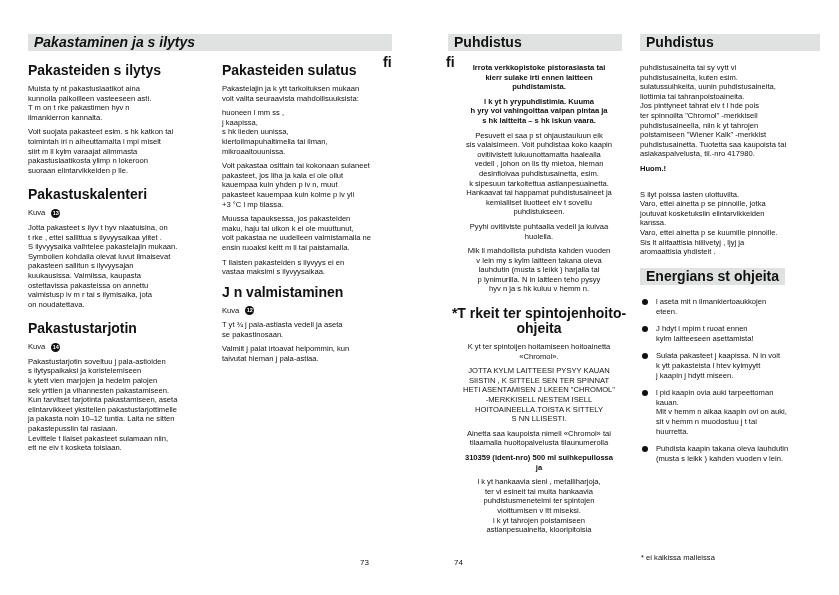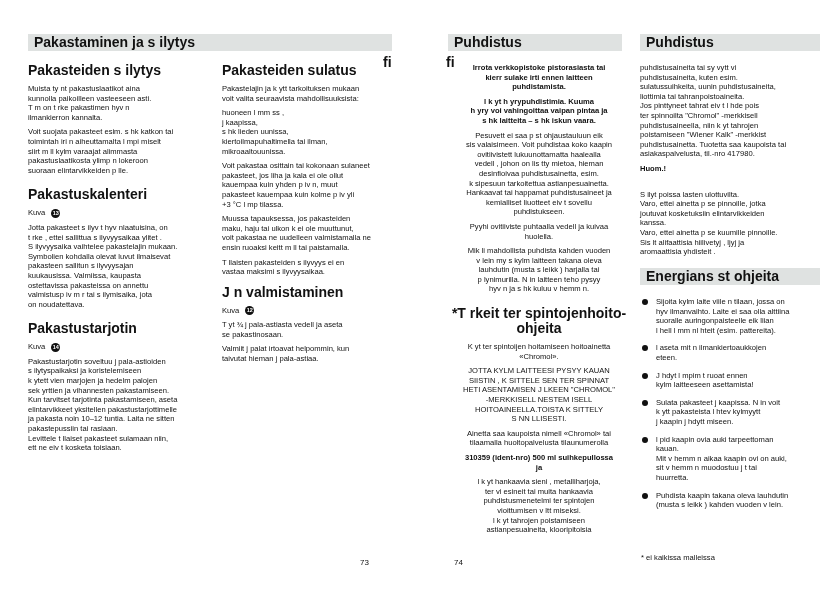--- a/index.html
+++ b/index.html
@@ -19,21 +19,21 @@
   ul.bullets { list-style:none; margin:0; padding:0; }
   ul.bullets li { position:relative; padding-left:14px; margin-bottom:8px; white-space:pre-line; }
   ul.bullets li .dot { position:absolute; left:0; top:2px; width:6px; height:6px; border-radius:50%; background:#111; }
   .footnote { position:absolute; font-size:7.6px; }
 </style>
 </head>
 <body>
 
 <div class="page" style="left:0;width:420px;">
   <div class="lang" style="left:383px;">fi</div>
-  <div class="band" style="left:28px;top:34px;width:364px;">Pakastaminen ja s  ilytys</div>
+  <div class="band" style="left:28px;top:34px;width:364px;font-style:italic;">Pakastaminen ja s  ilytys</div>
 
   <div class="col" style="left:28px;top:63px;width:182px;">
     <div class="h2 first">Pakasteiden s  ilytys</div>
     <p>Muista ty  nt     pakastuslaatikot aina
 kunnolla paikoilleen vasteeseen asti.
 T  m   on t  rke     pakastimen hyv   n
 ilmankierron kannalta.</p>
     <p>Voit suojata pakasteet esim. s  hk  katkon tai
 toimintah  iri  n aiheuttamalta l  mpi  miselt
 siirt  m  ll    kylm   varaajat alimmasta
@@ -172,27 +172,23 @@
     <p class="b" style="margin:5px 0 16px 0;">Huom.!</p>
     <p>S  ilyt    poissa lasten ulottuvilta.
 Varo, ettei ainetta p     se pinnoille, jotka
 joutuvat kosketuksiin elintarvikkeiden
 kanssa.
 Varo, ettei ainetta p     se kuumille pinnoille.
 Sis  lt     alifaattisia hiilivetyj    ,   ljyj    ja
 aromaattisia yhdisteit   .</p>
   </div>
 
-  <div class="band" style="left:220px;top:268px;width:180px;">Energians     st  ohjeita</div>
+  <div class="band" style="left:220px;top:268px;width:145px;">Energians     st  ohjeita</div>
   <div class="col" style="left:222px;top:297px;width:185px;">
     <ul class="bullets">
-      <li><span class="dot"></span><span>Sijoita kylm  laite viile     n tilaan, jossa on
-hyv    ilmanvaihto. Laite ei saa olla alttiina
-suoralle auringonpaisteelle eik     liian
-l  hell   l  mm  nl  hteit    (esim. pattereita).</span></li>
       <li><span class="dot"></span><span>  l   aseta mit     n ilmankiertoaukkojen
 eteen.</span></li>
       <li><span class="dot"></span><span>J     hdyt   l  mpim   t ruoat ennen
 kylm  laitteeseen asettamista!</span></li>
       <li><span class="dot"></span><span>Sulata pakasteet j     kaapissa. N   in voit
 k  ytt     pakasteista l   htev     kylmyytt
 j     kaapin j     hdytt   miseen.</span></li>
       <li><span class="dot"></span><span>  l   pid    kaapin ovia auki tarpeettoman
 kauan.
 Mit     v  hemm   n aikaa kaapin ovi on auki,

